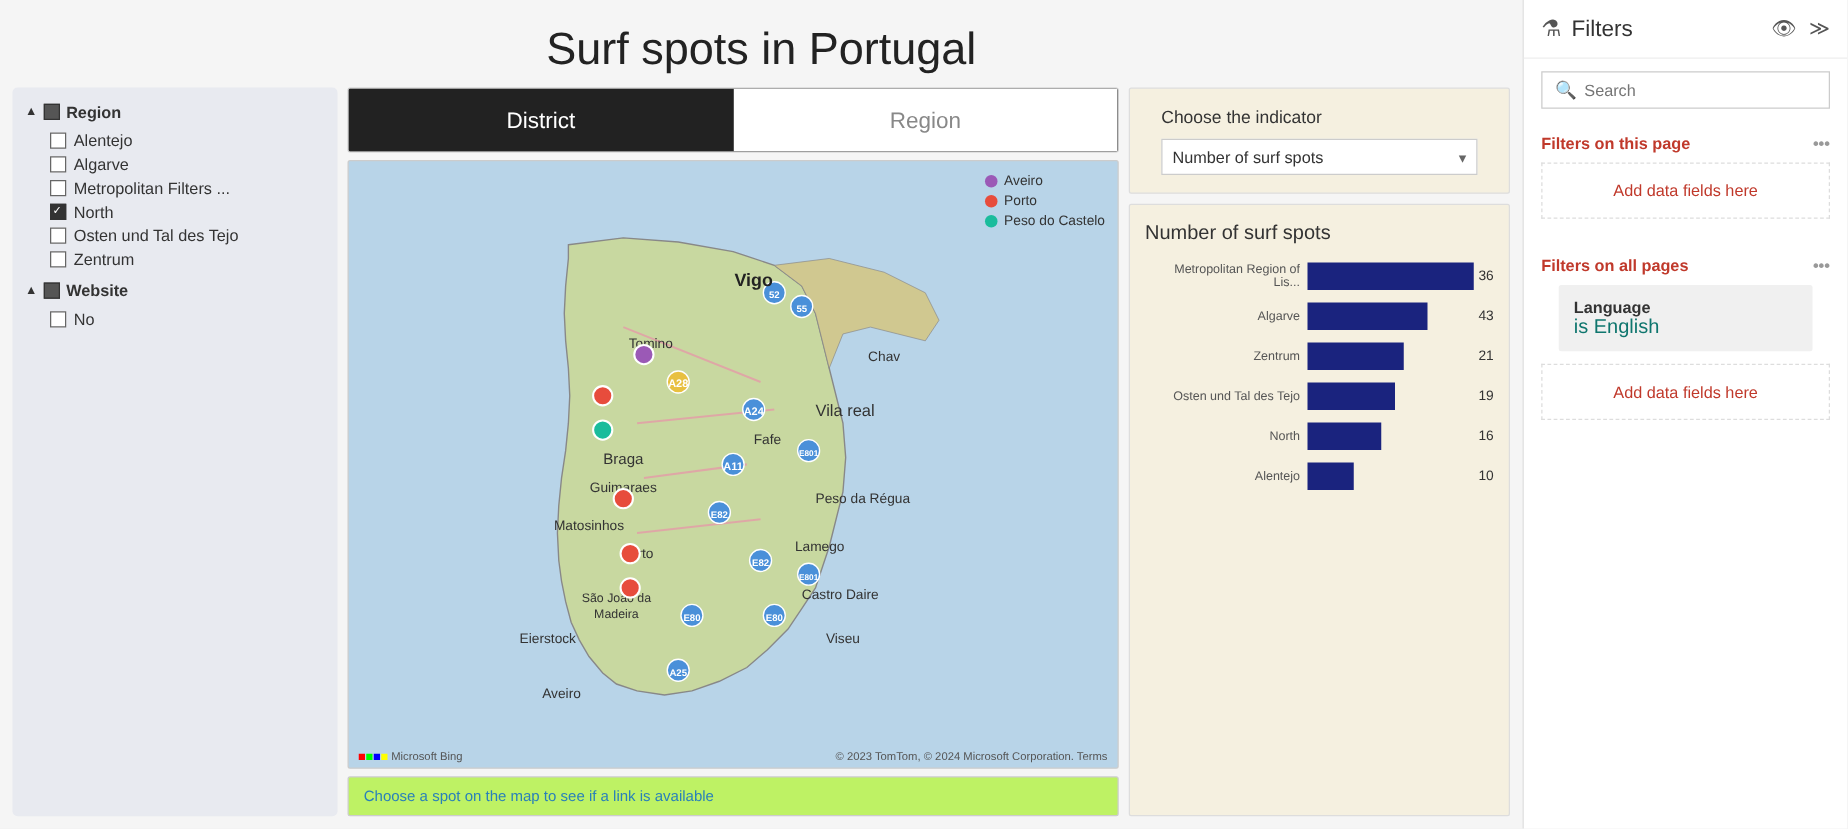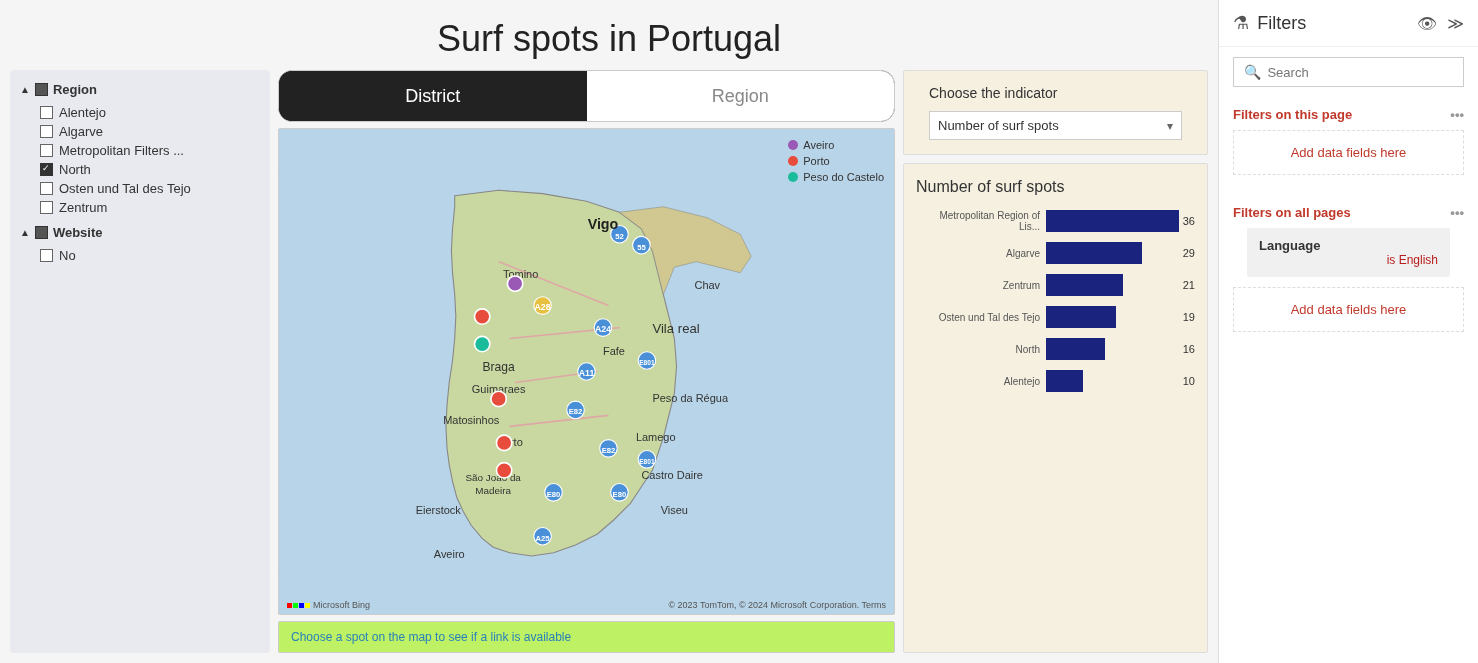--- a/index.html
+++ b/index.html
@@ -21,21 +21,21 @@
     .checkbox.checked { background: #333; border-color: #333; }
     .checkbox.checked::after { content: '✓'; color: white; font-size: 9px; position: absolute; top: -1px; left: 1px; }
     .square-icon { width: 13px; height: 13px; border: 1px solid #333; background: #aaa; display: inline-block; flex-shrink: 0; }
     .square-icon.dark { background: #555; }
     .collapse-arrow { font-size: 10px; }
 
     
     .center-area { flex: 1; display: flex; flex-direction: column; gap: 6px; }
 
     
-    .toggle-bar { display: flex; height: 52px; border: 1px solid #ccc; border-radius: 14px; overflow: hidden; background: #000000; }
+    .toggle-bar { display: flex; height: 52px; border: 1px solid #ccc; border-radius: 2px; overflow: hidden; background: #000000; }
     .toggle-btn { flex: 1; display: flex; align-items: center; justify-content: center; font-size: 18px; font-weight: 500; cursor: pointer; border: none; }
     .toggle-btn.active { background: #222; color: white; }
     .toggle-btn.inactive { background: white; color: #888; }
 
     
     .map-container { flex: 1; border: 1px solid #ccc; background: #b8d4e8; position: relative; overflow: hidden; border-radius: 2px; }
 
     
     .map-svg { width: 100%; height: 100%; }
 
@@ -79,21 +79,21 @@
     .search-icon { color: #666; font-size: 14px; }
     .search-input { border: none; outline: none; font-size: 13px; color: #333; flex: 1; }
 
     .filters-section { padding: 10px 14px; }
     .filters-section-title { font-size: 13px; font-weight: 600; color: #c0392b; margin-bottom: 8px; display: flex; justify-content: space-between; }
     .filters-section-dots { color: #999; }
     .add-data-placeholder { border: 1px dashed #ddd; padding: 14px; text-align: center; font-size: 13px; color: #c0392b; margin-bottom: 10px; }
 
     .language-filter { background: #f0f0f0; padding: 10px 12px; border-radius: 2px; margin: 0 14px 10px; }
     .language-filter-title { font-size: 13px; font-weight: 700; color: #333; }
-    .language-filter-value { font-size: 12px; color: #b91c1c; text-align: right; }
+    .language-filter-value { font-size: 16px; color: #0f766e; }
   </style>
 </head>
 <body>
 
 <div class="main-content">
 
   <div class="page-title-bar">
     <h1 class="page-title">Surf spots in Portugal</h1>
   </div>
 
@@ -270,21 +270,21 @@
       </div>
     </div>
     <div class="bar-value">36</div>
   </div>
             <div class="bar-row">
     <div class="bar-label">Algarve</div>
     <div class="bar-track">
       <div class="bar-fill" style="width:72.22222222222221%;">
       </div>
     </div>
-    <div class="bar-value">29</div>
+    <div class="bar-value">43</div>
   </div>
             <div class="bar-row">
     <div class="bar-label">Zentrum</div>
     <div class="bar-track">
       <div class="bar-fill" style="width:58.333333333333336%;">
       </div>
     </div>
     <div class="bar-value">21</div>
   </div>
             <div class="bar-row">

